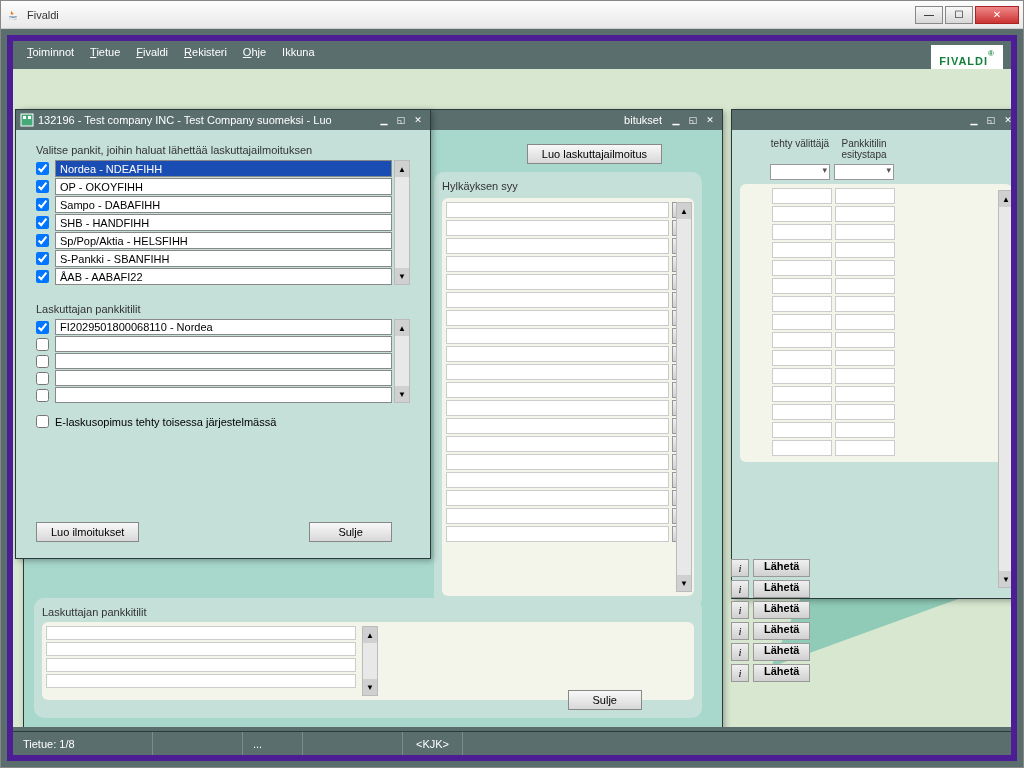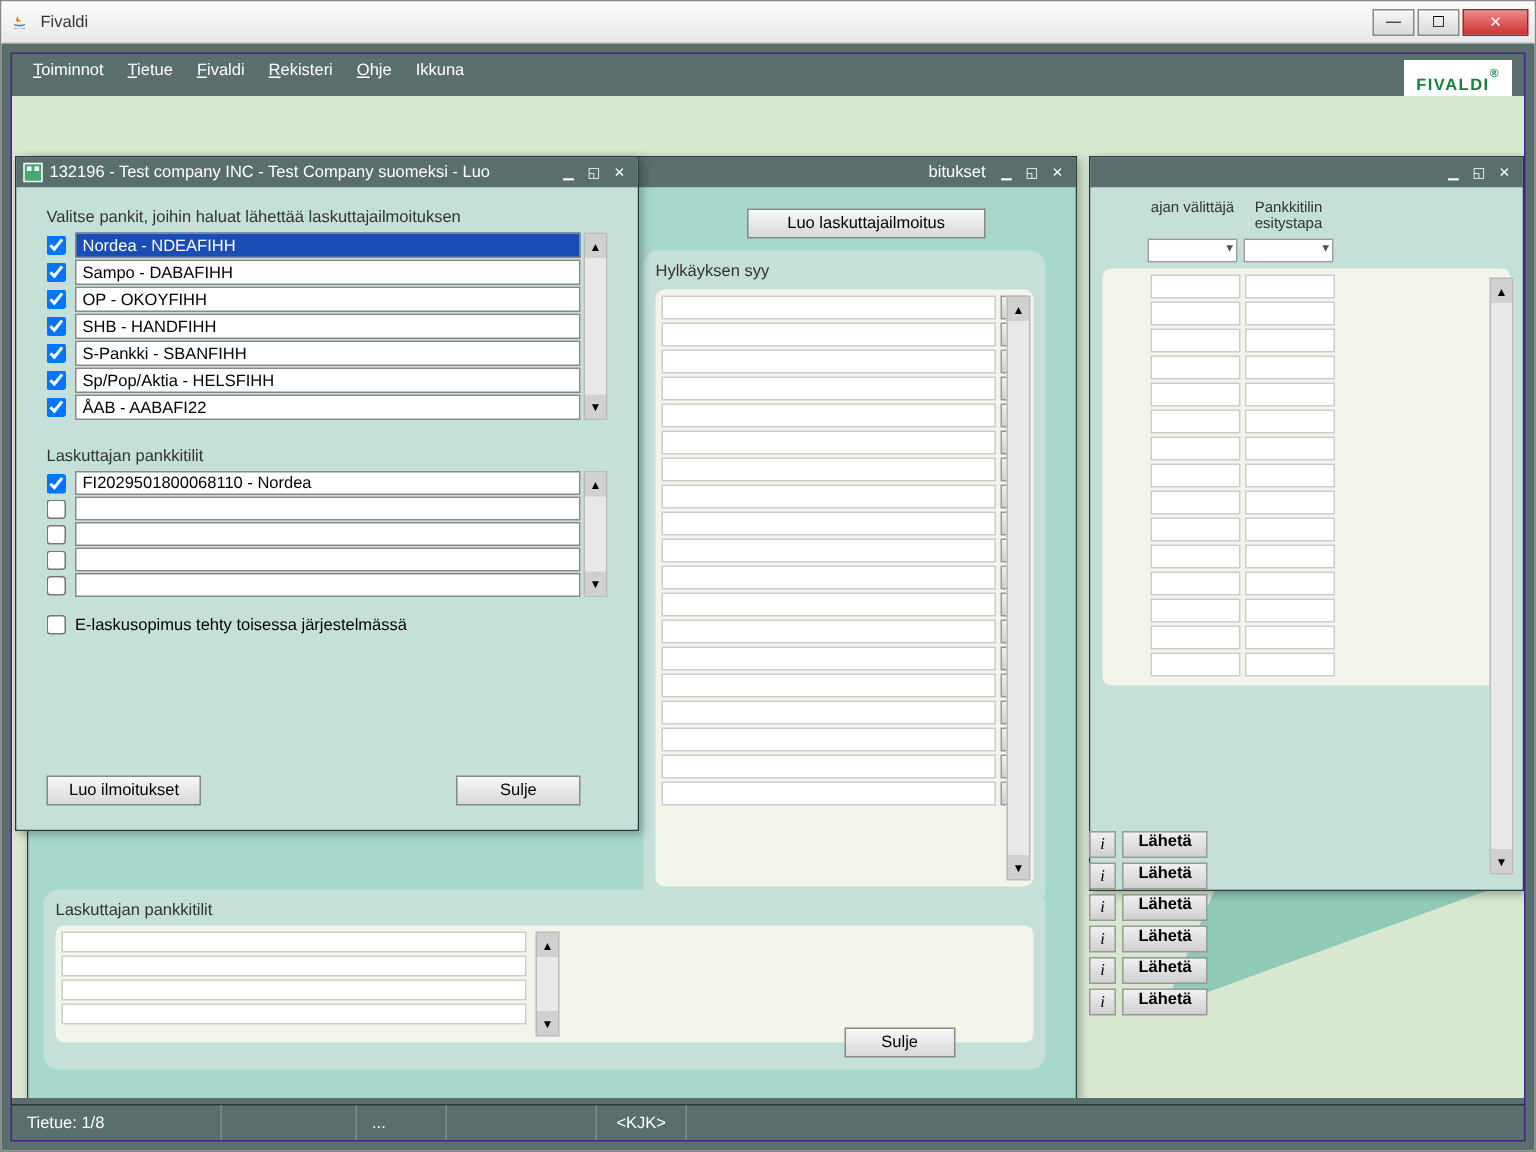--- a/index.html
+++ b/index.html
@@ -9,21 +9,21 @@
   
   .outer-titlebar { height: 28px; background: linear-gradient(to bottom, #fdfdfd, #e8e8e8); border-bottom: 1px solid #ccc; display: flex; align-items: center; padding: 0 4px; }
   .java-icon { width: 16px; height: 16px; margin-right: 6px; display: inline-flex; align-items: center; justify-content: center; }
   .java-icon svg { width: 14px; height: 14px; }
   .outer-title { flex: 1; color: #333; }
   .win-buttons { display: flex; gap: 2px; }
   .win-btn { width: 28px; height: 18px; border: 1px solid #888; background: linear-gradient(to bottom, #f8f8f8, #d8d8d8); display: flex; align-items: center; justify-content: center; font-size: 10px; cursor: pointer; }
   .win-btn.close { background: linear-gradient(to bottom, #e88, #c33); color: #fff; border-color: #a22; width: 44px; }
   
   .main-area { position: absolute; top: 28px; left: 0; right: 0; bottom: 0; background: #5a6e6e; padding: 6px; }
-  .inner-chrome { position: absolute; top: 6px; left: 6px; right: 6px; bottom: 6px; background: #5a6e6e; border: 1px solid #4c1d95; }
+  .inner-chrome { position: absolute; top: 6px; left: 6px; right: 6px; bottom: 6px; background: #5a6e6e; border: 6px solid #4c1d95; }
   
   .menubar { height: 22px; background: #5a6e6e; display: flex; align-items: center; padding: 0 8px; gap: 4px; }
   .menu-item { color: #fff; padding: 2px 6px; cursor: pointer; }
   .menu-u { text-decoration: underline; }
   
   .logo-area { position: absolute; top: 4px; right: 8px; background: #fff; padding: 4px 8px; }
   .logo-text { font-size: 18px; font-weight: bold; color: #15803d; letter-spacing: 1px; font-family: Arial, sans-serif; }
   .logo-text sup { font-size: 8px; vertical-align: top; }
   
   .workspace { position: absolute; top: 28px; left: 0; right: 0; bottom: 28px; background: #d8e8d0; overflow: hidden; }
@@ -63,21 +63,21 @@
   .right-scroll-down { position: absolute; bottom: 0; left: 0; right: 0; }
   
   .right-lower { position: absolute; left: 718px; top: 490px; width: 160px; z-index: 1; }
   .right-lower-row { display: flex; gap: 4px; margin-bottom: 3px; align-items: center; }
   .info-btn { width: 18px; height: 18px; background: linear-gradient(to bottom,#f0f0f0,#d0d0d0); border: 1px solid #999; display: flex; align-items: center; justify-content: center; font-family: serif; font-style: italic; cursor: pointer; }
   .laheta-btn { height: 18px; padding: 0 10px; background: linear-gradient(to bottom,#f0f0f0,#d0d0d0); border: 1px solid #999; cursor: pointer; font-weight: bold; }
   
   
   .win-mid { left: 10px; top: 40px; width: 700px; height: 630px; z-index: 2; background: #a8d8cc; }
   .win-mid-body { height: calc(100% - 20px); padding: 10px; position: relative; background: #a8d8cc; }
-  .top-btn { position: absolute; top: 14px; right: 60px; padding: 3px 26px; background: linear-gradient(to bottom,#f8f8f8,#d8d8d8); border: 1px solid #888; cursor: pointer; margin-left: 40px; }
+  .top-btn { position: absolute; top: 14px; right: 60px; padding: 3px 14px; background: linear-gradient(to bottom,#f8f8f8,#d8d8d8); border: 1px solid #888; cursor: pointer; margin-left: 40px; }
   
   .reject-panel { position: absolute; top: 42px; left: 410px; right: 20px; bottom: 130px; background: #c5e0d8; border-radius: 10px; padding: 8px; }
   .reject-label { font-size: 11px; color: #333; margin-bottom: 6px; }
   .reject-rows { background: #f3f5ea; padding: 4px; border-radius: 6px; height: calc(100% - 22px); position: relative; }
   .reject-row { display: flex; gap: 3px; margin-bottom: 2px; }
   .reject-cell { flex: 1; height: 16px; background: #fff; border: 1px solid #ccc; }
   .reject-ibtn { width: 18px; height: 16px; background: linear-gradient(to bottom,#f0f0f0,#d0d0d0); border: 1px solid #999; display: flex; align-items: center; justify-content: center; font-family: serif; font-style: italic; cursor: pointer; font-size: 10px; }
   .reject-scroll { position: absolute; right: 2px; top: 4px; bottom: 4px; width: 16px; background: #e8e8e8; border: 1px solid #bbb; }
   
   .bottom-panel { position: absolute; left: 10px; right: 20px; bottom: 20px; height: 120px; background: #c5e0d8; border-radius: 10px; padding: 8px; }
@@ -162,21 +162,21 @@
           <div class="mdi-titlebar">
             <span class="mdi-title"></span>
             <div class="mdi-buttons">
               <div class="mdi-btn">▁</div>
               <div class="mdi-btn">◱</div>
               <div class="mdi-btn">✕</div>
             </div>
           </div>
           <div class="win-right-body">
             <div class="right-headers">
-              <div class="right-header">ajan välittäjä</div>
+              <div class="right-header">tehty välittäjä</div>
               <div class="right-header">Pankkitilin esitystapa</div>
             </div>
             <div class="right-scroll-row">
               <div class="right-dd"></div>
               <div class="right-dd"></div>
             </div>
             <div class="right-rows">
               <div class="right-row">
                   <div class="right-cell"></div>
                   <div class="right-cell"></div>
@@ -406,37 +406,37 @@
           <div class="win-front-body">
 
             <div class="section-label">Valitse pankit, joihin haluat lähettää laskuttajailmoituksen</div>
             <div class="bank-block">
               <div class="bank-row">
                   <input type="checkbox" class="bank-check" checked="" style="">
                   <div class="bank-field selected">Nordea - NDEAFIHH</div>
                 </div>
               <div class="bank-row">
                   <input type="checkbox" class="bank-check" checked="" style="">
+                  <div class="bank-field">OP - OKOYFIHH</div>
+                </div>
+              <div class="bank-row">
+                  <input type="checkbox" class="bank-check" checked="" style="">
                   <div class="bank-field">Sampo - DABAFIHH</div>
                 </div>
               <div class="bank-row">
                   <input type="checkbox" class="bank-check" checked="" style="">
-                  <div class="bank-field">OP - OKOYFIHH</div>
-                </div>
-              <div class="bank-row">
-                  <input type="checkbox" class="bank-check" checked="" style="">
                   <div class="bank-field">SHB - HANDFIHH</div>
                 </div>
               <div class="bank-row">
                   <input type="checkbox" class="bank-check" checked="" style="">
+                  <div class="bank-field">Sp/Pop/Aktia - HELSFIHH</div>
+                </div>
+              <div class="bank-row">
+                  <input type="checkbox" class="bank-check" checked="" style="">
                   <div class="bank-field">S-Pankki - SBANFIHH</div>
-                </div>
-              <div class="bank-row">
-                  <input type="checkbox" class="bank-check" checked="" style="">
-                  <div class="bank-field">Sp/Pop/Aktia - HELSFIHH</div>
                 </div>
               <div class="bank-row">
                   <input type="checkbox" class="bank-check" checked="" style="">
                   <div class="bank-field">ÅAB - AABAFI22</div>
                 </div>
               <div class="bank-scroll">
                 <div class="bank-scroll-btn">▲</div>
                 <div class="bank-scroll-btn bot">▼</div>
               </div>
             </div>

